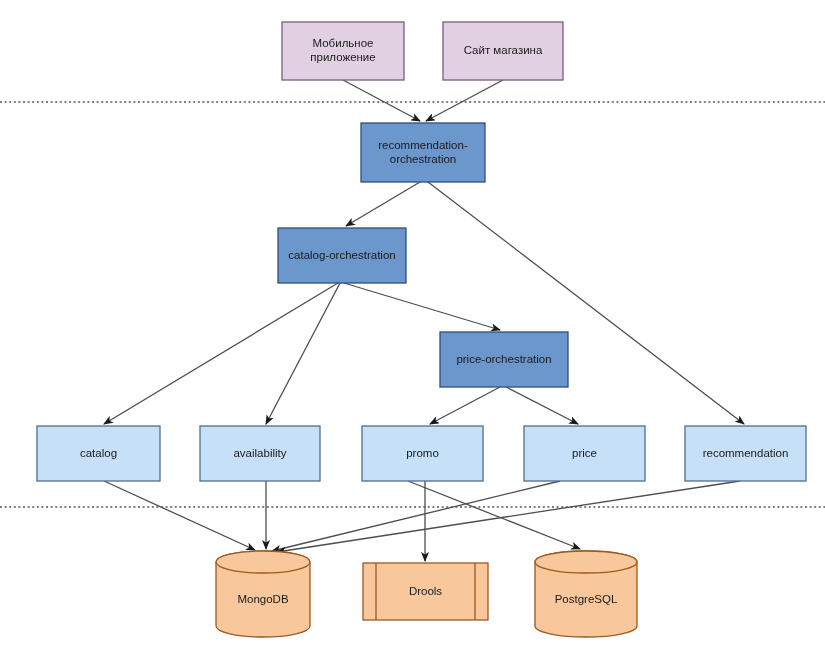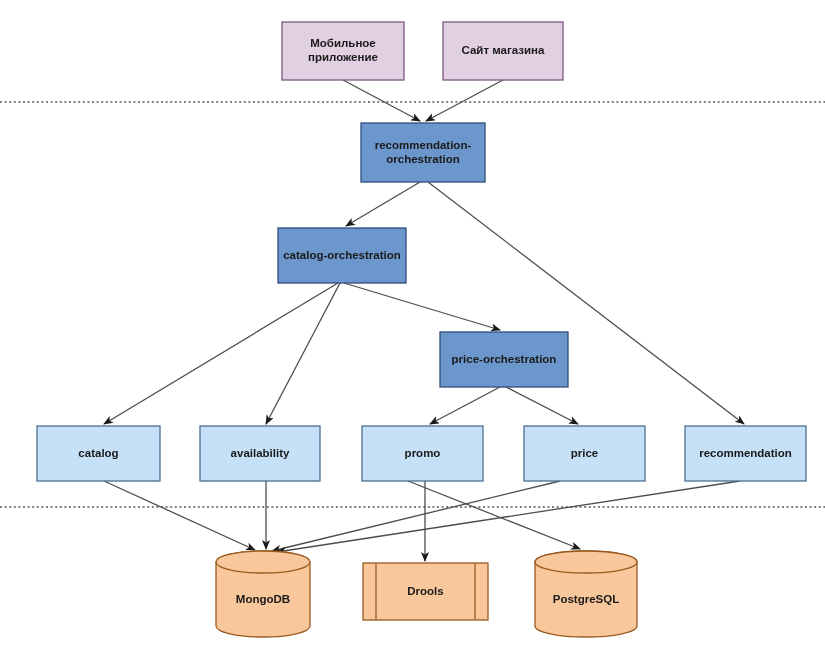--- a/index.html
+++ b/index.html
@@ -52,21 +52,21 @@
     stroke-width: 1.3px;
   }
   .proc-bar {
     stroke-width: 1.3px;
     fill: none;
   }
 </style>
 </head>
 <body>
 
-<div id="canvas" style="width: 825px; height: 655px; background: rgb(255, 255, 255); font-weight: bold;">
+<div id="canvas" style="width: 825px; height: 655px; background: rgb(255, 255, 255);">
   <svg id="diagram-svg" viewBox="0 0 825 655" xmlns="http://www.w3.org/2000/svg">
     <defs>
       <marker id="arrowhead" markerWidth="10" markerHeight="8" refX="9" refY="4" orient="auto" markerUnits="userSpaceOnUse">
         <path d="M0,0 L10,4 L0,8 L2.6,4 Z" fill="#1a1a1a"></path>
       </marker>
     </defs>
     <g id="boundaries-group">
         <line x1="0" y1="102" x2="825" y2="102" class="boundary-line" stroke="#000000"></line>
         <line x1="0" y1="507" x2="825" y2="507" class="boundary-line" stroke="#000000"></line>
       </g>

